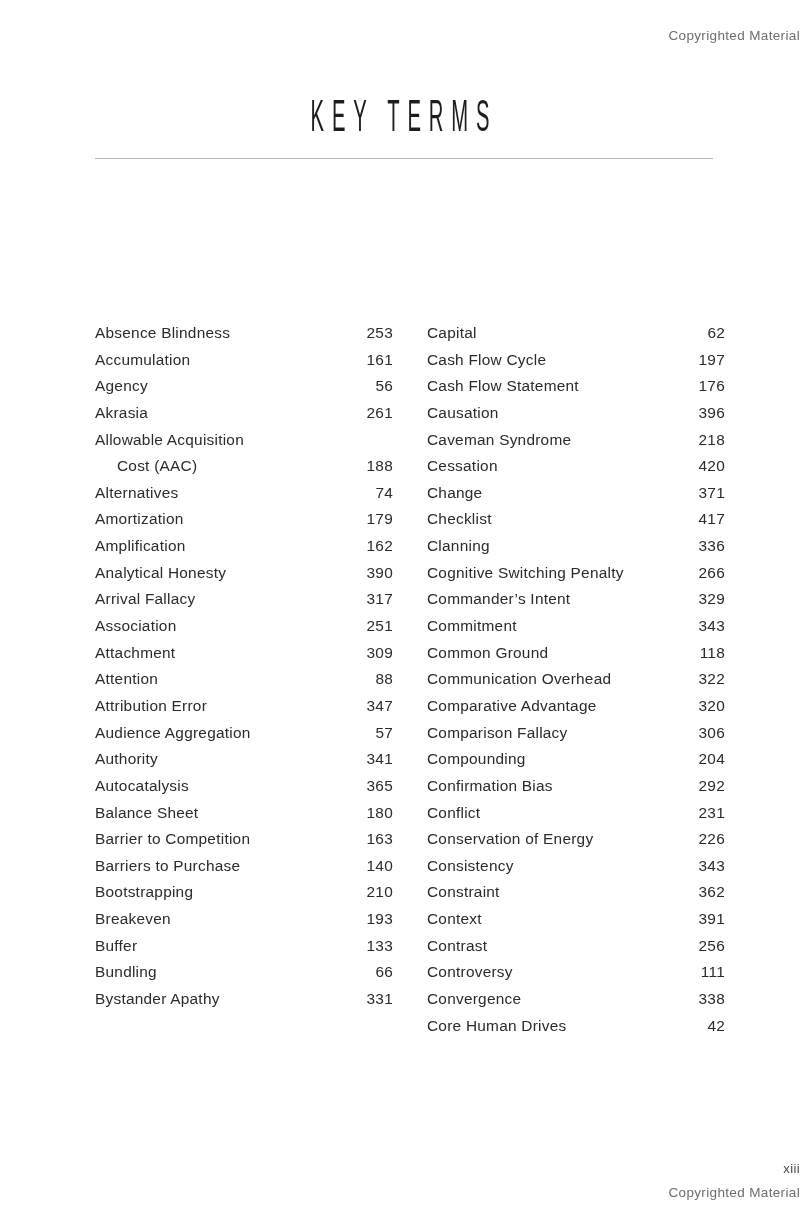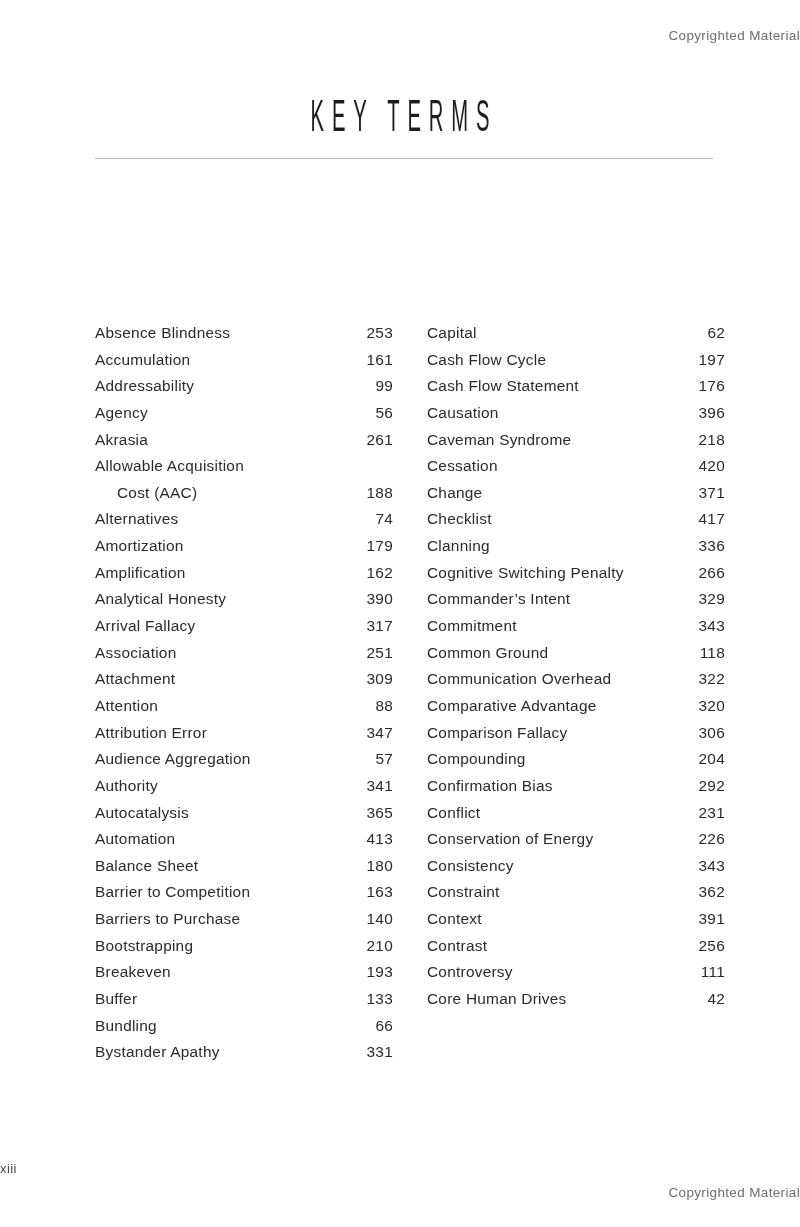--- a/index.html
+++ b/index.html
@@ -94,21 +94,21 @@
     min-width: 26px;
     font-variant-numeric: tabular-nums;
   }
 
   
   #folio {
     position: absolute;
     top: 1161px;
     left: 0;
     width: 800px;
-    text-align: left;
+    text-align: right;
     font-size: 13px;
     letter-spacing: 0.4px;
     color: #4a4a4a;
   }
 </style>
 </head>
 <body>
 
 <div class="watermark" id="wm-top">Copyrighted Material</div>
 
@@ -120,24 +120,20 @@
     <div class="index-column">
       <div class="index-row">
         <span class="entry-term">Absence Blindness</span>
         <span class="entry-page">253</span>
       </div>
       <div class="index-row">
         <span class="entry-term">Accumulation</span>
         <span class="entry-page">161</span>
       </div>
       <div class="index-row">
-        <span class="entry-term">Addressability</span>
-        <span class="entry-page">99</span>
-      </div>
-      <div class="index-row">
         <span class="entry-term">Agency</span>
         <span class="entry-page">56</span>
       </div>
       <div class="index-row">
         <span class="entry-term">Akrasia</span>
         <span class="entry-page">261</span>
       </div>
       <div class="index-row">
         <span class="entry-term">Allowable Acquisition</span>
         <span class="entry-page"></span>
@@ -188,24 +184,20 @@
       </div>
       <div class="index-row">
         <span class="entry-term">Authority</span>
         <span class="entry-page">341</span>
       </div>
       <div class="index-row">
         <span class="entry-term">Autocatalysis</span>
         <span class="entry-page">365</span>
       </div>
       <div class="index-row">
-        <span class="entry-term">Automation</span>
-        <span class="entry-page">413</span>
-      </div>
-      <div class="index-row">
         <span class="entry-term">Balance Sheet</span>
         <span class="entry-page">180</span>
       </div>
       <div class="index-row">
         <span class="entry-term">Barrier to Competition</span>
         <span class="entry-page">163</span>
       </div>
       <div class="index-row">
         <span class="entry-term">Barriers to Purchase</span>
         <span class="entry-page">140</span>
@@ -326,20 +318,24 @@
       </div>
       <div class="index-row">
         <span class="entry-term">Contrast</span>
         <span class="entry-page">256</span>
       </div>
       <div class="index-row">
         <span class="entry-term">Controversy</span>
         <span class="entry-page">111</span>
       </div>
       <div class="index-row">
+        <span class="entry-term">Convergence</span>
+        <span class="entry-page">338</span>
+      </div>
+      <div class="index-row">
         <span class="entry-term">Core Human Drives</span>
         <span class="entry-page">42</span>
       </div>
     </div>
   </div>
 
 <div id="folio">xiii</div>
 
 <div class="watermark" id="wm-bot">Copyrighted Material</div>
 

